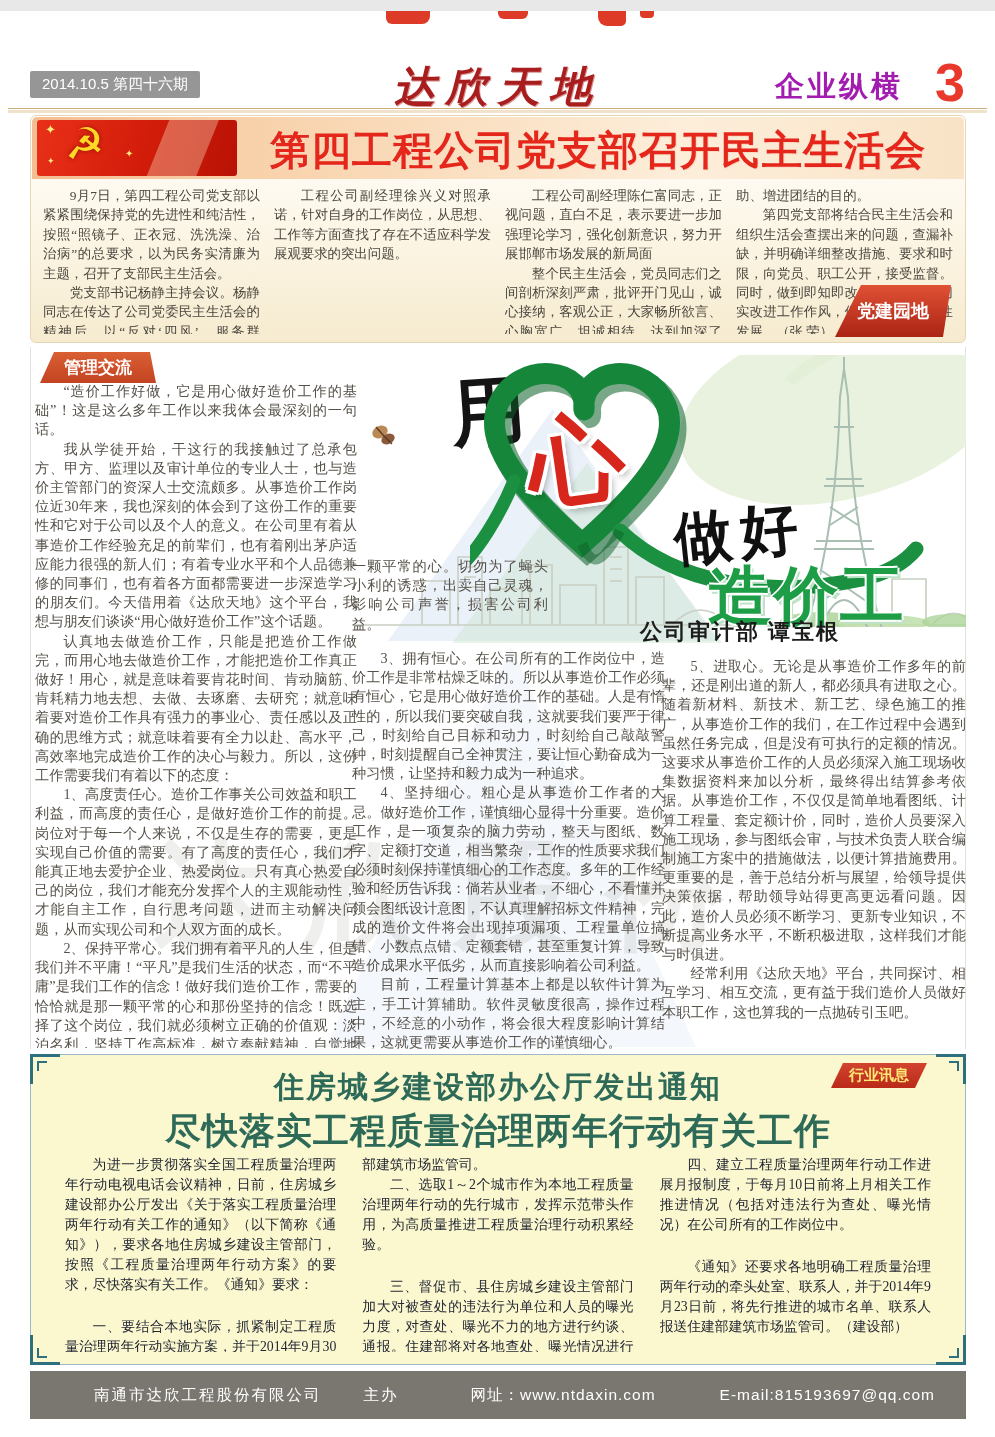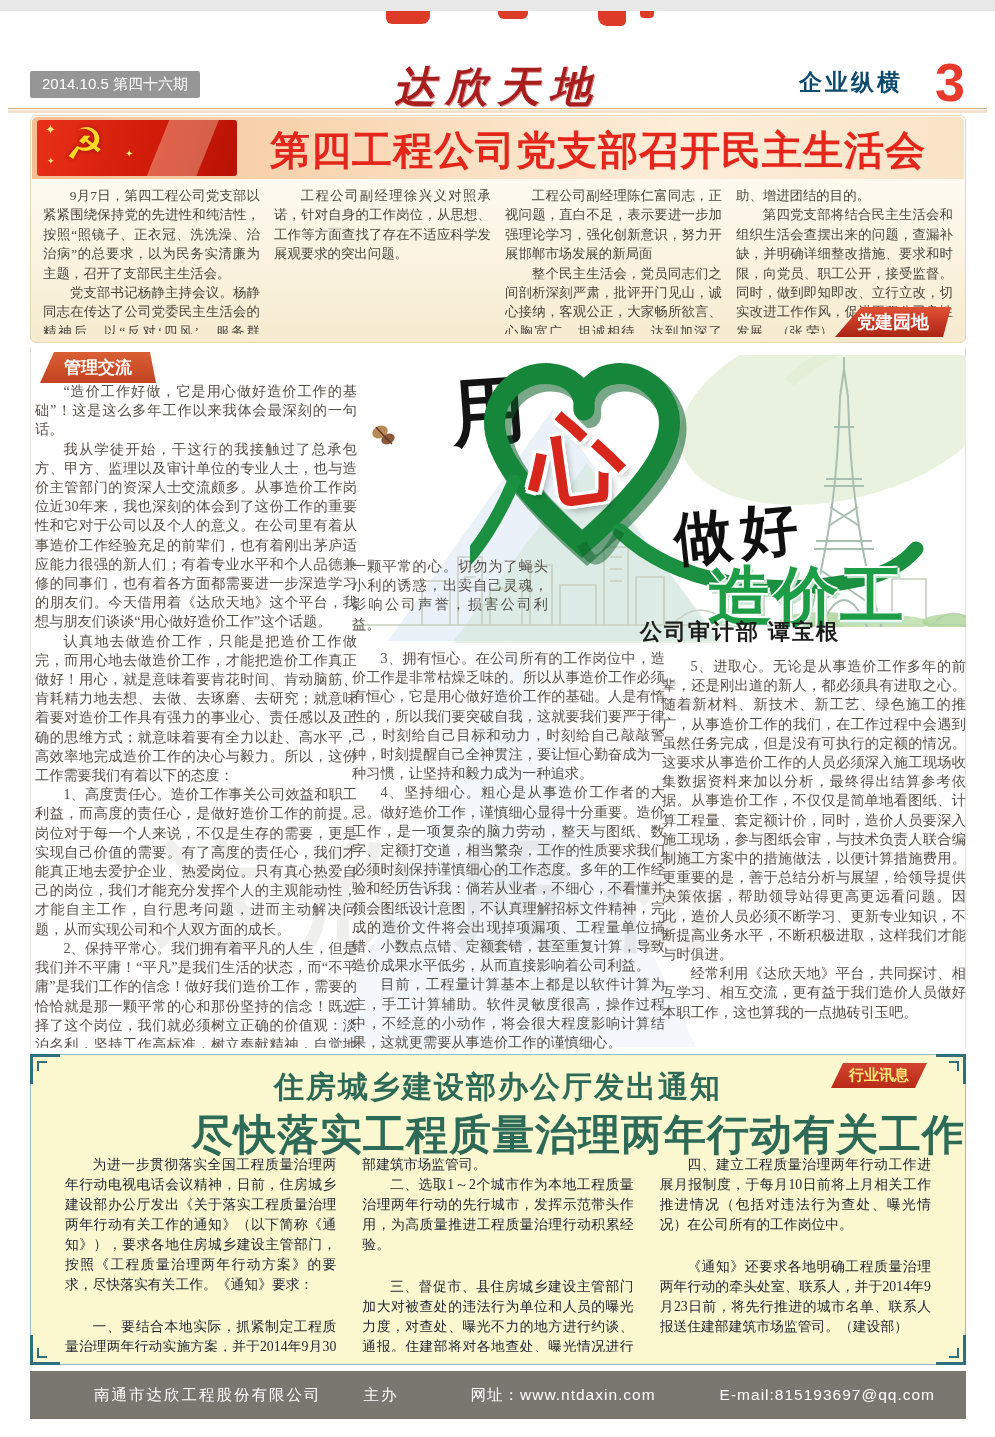--- a/index.html
+++ b/index.html
@@ -13,21 +13,21 @@
   .cd2{left:498px;top:0;width:30px;height:8px;border-radius:0 0 6px 6px;}
   .cd3{left:598px;top:0;width:28px;height:15px;border-radius:0 0 5px 9px;}
   .cd4{left:640px;top:0;width:14px;height:7px;border-radius:0 0 4px 4px;}
 
   
   .hdr-date{position:absolute;left:30px;top:60px;background:#969696;color:#fff;
     font-family:"Liberation Sans",sans-serif;font-size:15px;padding:4px 12px;border-radius:2px;z-index:2;}
   .masthead{position:absolute;left:0;right:0;top:48px;text-align:center;color:#a81d1d;
     font-size:42px;font-weight:bold;font-style:italic;letter-spacing:10px;z-index:2;
     text-shadow:1px 1px 0 #d9928f;}
-  .hdr-section{position:absolute;right:92px;top:56px;font-size:23px;font-weight:bold;color:#0c4a6e;
+  .hdr-section{position:absolute;right:92px;top:56px;font-size:29px;font-weight:bold;color:#a21caf;
     letter-spacing:3px;z-index:2;}
   .hdr-page{position:absolute;right:30px;top:40px;font-size:54px;font-weight:900;color:#e8392c;
     font-family:"Liberation Sans",sans-serif;z-index:2;}
   .hdr-rule{position:absolute;left:8px;right:8px;top:97px;height:5px;z-index:2;
     border-top:1px solid #cfae7e;border-bottom:3px solid #f0e2cb;}
 
   
   .art1{position:absolute;left:30px;top:104px;width:936px;height:228px;z-index:2;
     border:1px solid #e7d6b4;border-radius:6px;
     background:linear-gradient(180deg,#ffffff 0%,#fdf7e9 45%,#f6ebcf 100%);}
@@ -48,21 +48,21 @@
     letter-spacing:1px;text-shadow:1px 1px 0 #f9d9c4;}
   .art1-cols{position:absolute;left:12px;right:12px;top:70px;bottom:8px;display:flex;gap:14px;
     overflow:hidden;}
   .art1-col{flex:1;font-size:13.4px;line-height:19.4px;color:#4a463e;overflow:hidden;}
 
   .para{margin:0;text-indent:2em;text-align:justify;}
   .para.ni{text-indent:0;}
   .para.gap{margin-top:20px;}
 
   .ribbon{font-family:"Liberation Sans",sans-serif;font-weight:bold;color:#fff;z-index:3;}
-  .rb-dangjian{position:absolute;right:14px;bottom:5px;font-size:18px;padding:3px 22px;
+  .rb-dangjian{position:absolute;right:14px;bottom:5px;font-size:18px;padding:14px 22px;
     background:linear-gradient(180deg,#e05136,#ab2413);
     clip-path:polygon(26px 0,100% 0,calc(100% - 8px) 100%,0 100%,13px 50%);}
   .rb-guanli{position:absolute;left:40px;top:341px;font-size:17px;padding:4px 24px;
     background:linear-gradient(180deg,#da5f33,#c34322);
     clip-path:polygon(14px 0,calc(100% - 6px) 0,100% 100%,0 100%);}
   .rb-hangye{position:absolute;right:38px;top:8px;font-size:15px;padding:3px 18px;
     background:linear-gradient(180deg,#d24430,#b92a18);color:#ffe873;
     clip-path:polygon(12px 0,100% 0,calc(100% - 12px) 100%,0 100%);}
 
   
@@ -120,22 +120,22 @@
   .c-tl{left:-1px;top:-1px;border-left:3px solid #2f7080;border-top:3px solid #2f7080;}
   .c-tl:after{left:4px;top:4px;border-right:none;border-bottom:none;}
   .c-tr{right:-1px;top:-1px;border-right:3px solid #2f7080;border-top:3px solid #2f7080;}
   .c-tr:after{right:4px;top:4px;border-left:none;border-bottom:none;}
   .c-bl{left:-1px;bottom:-1px;border-left:3px solid #2f7080;border-bottom:3px solid #2f7080;}
   .c-bl:after{left:4px;bottom:4px;border-right:none;border-top:none;}
   .c-br{right:-1px;bottom:-1px;border-right:3px solid #2f7080;border-bottom:3px solid #2f7080;}
   .c-br:after{right:4px;bottom:4px;border-left:none;border-top:none;}
   .notice-h1{position:absolute;left:0;right:0;top:12px;text-align:center;
     font-family:"Liberation Sans",sans-serif;font-weight:900;font-size:30px;color:#2e6a58;letter-spacing:2px;}
-  .notice-h2{position:absolute;left:0;right:0;top:52px;text-align:right;
-    font-family:"Liberation Sans",sans-serif;font-weight:900;font-size:42px;color:#2e6a58;letter-spacing:1px;}
+  .notice-h2{position:absolute;left:0;right:0;top:52px;text-align:center;
+    font-family:"Liberation Sans",sans-serif;font-weight:900;font-size:36px;color:#2e6a58;letter-spacing:1px;}
   .notice-cols{position:absolute;left:34px;right:34px;top:100px;bottom:12px;display:flex;gap:26px;overflow:hidden;}
   .notice-col{flex:1;font-size:13.8px;line-height:20px;color:#232733;overflow:hidden;}
   .notice-col .para.gap{margin-top:22px;}
 
   
   .footer{position:absolute;left:30px;top:1360px;width:936px;height:48px;background:#7a7770;z-index:2;
     color:#ffffff;font-family:"Liberation Sans",sans-serif;font-size:15.5px;
     display:flex;align-items:center;}
   .footer span{white-space:nowrap;}
   .f-pub{margin-left:64px;letter-spacing:2px;}

